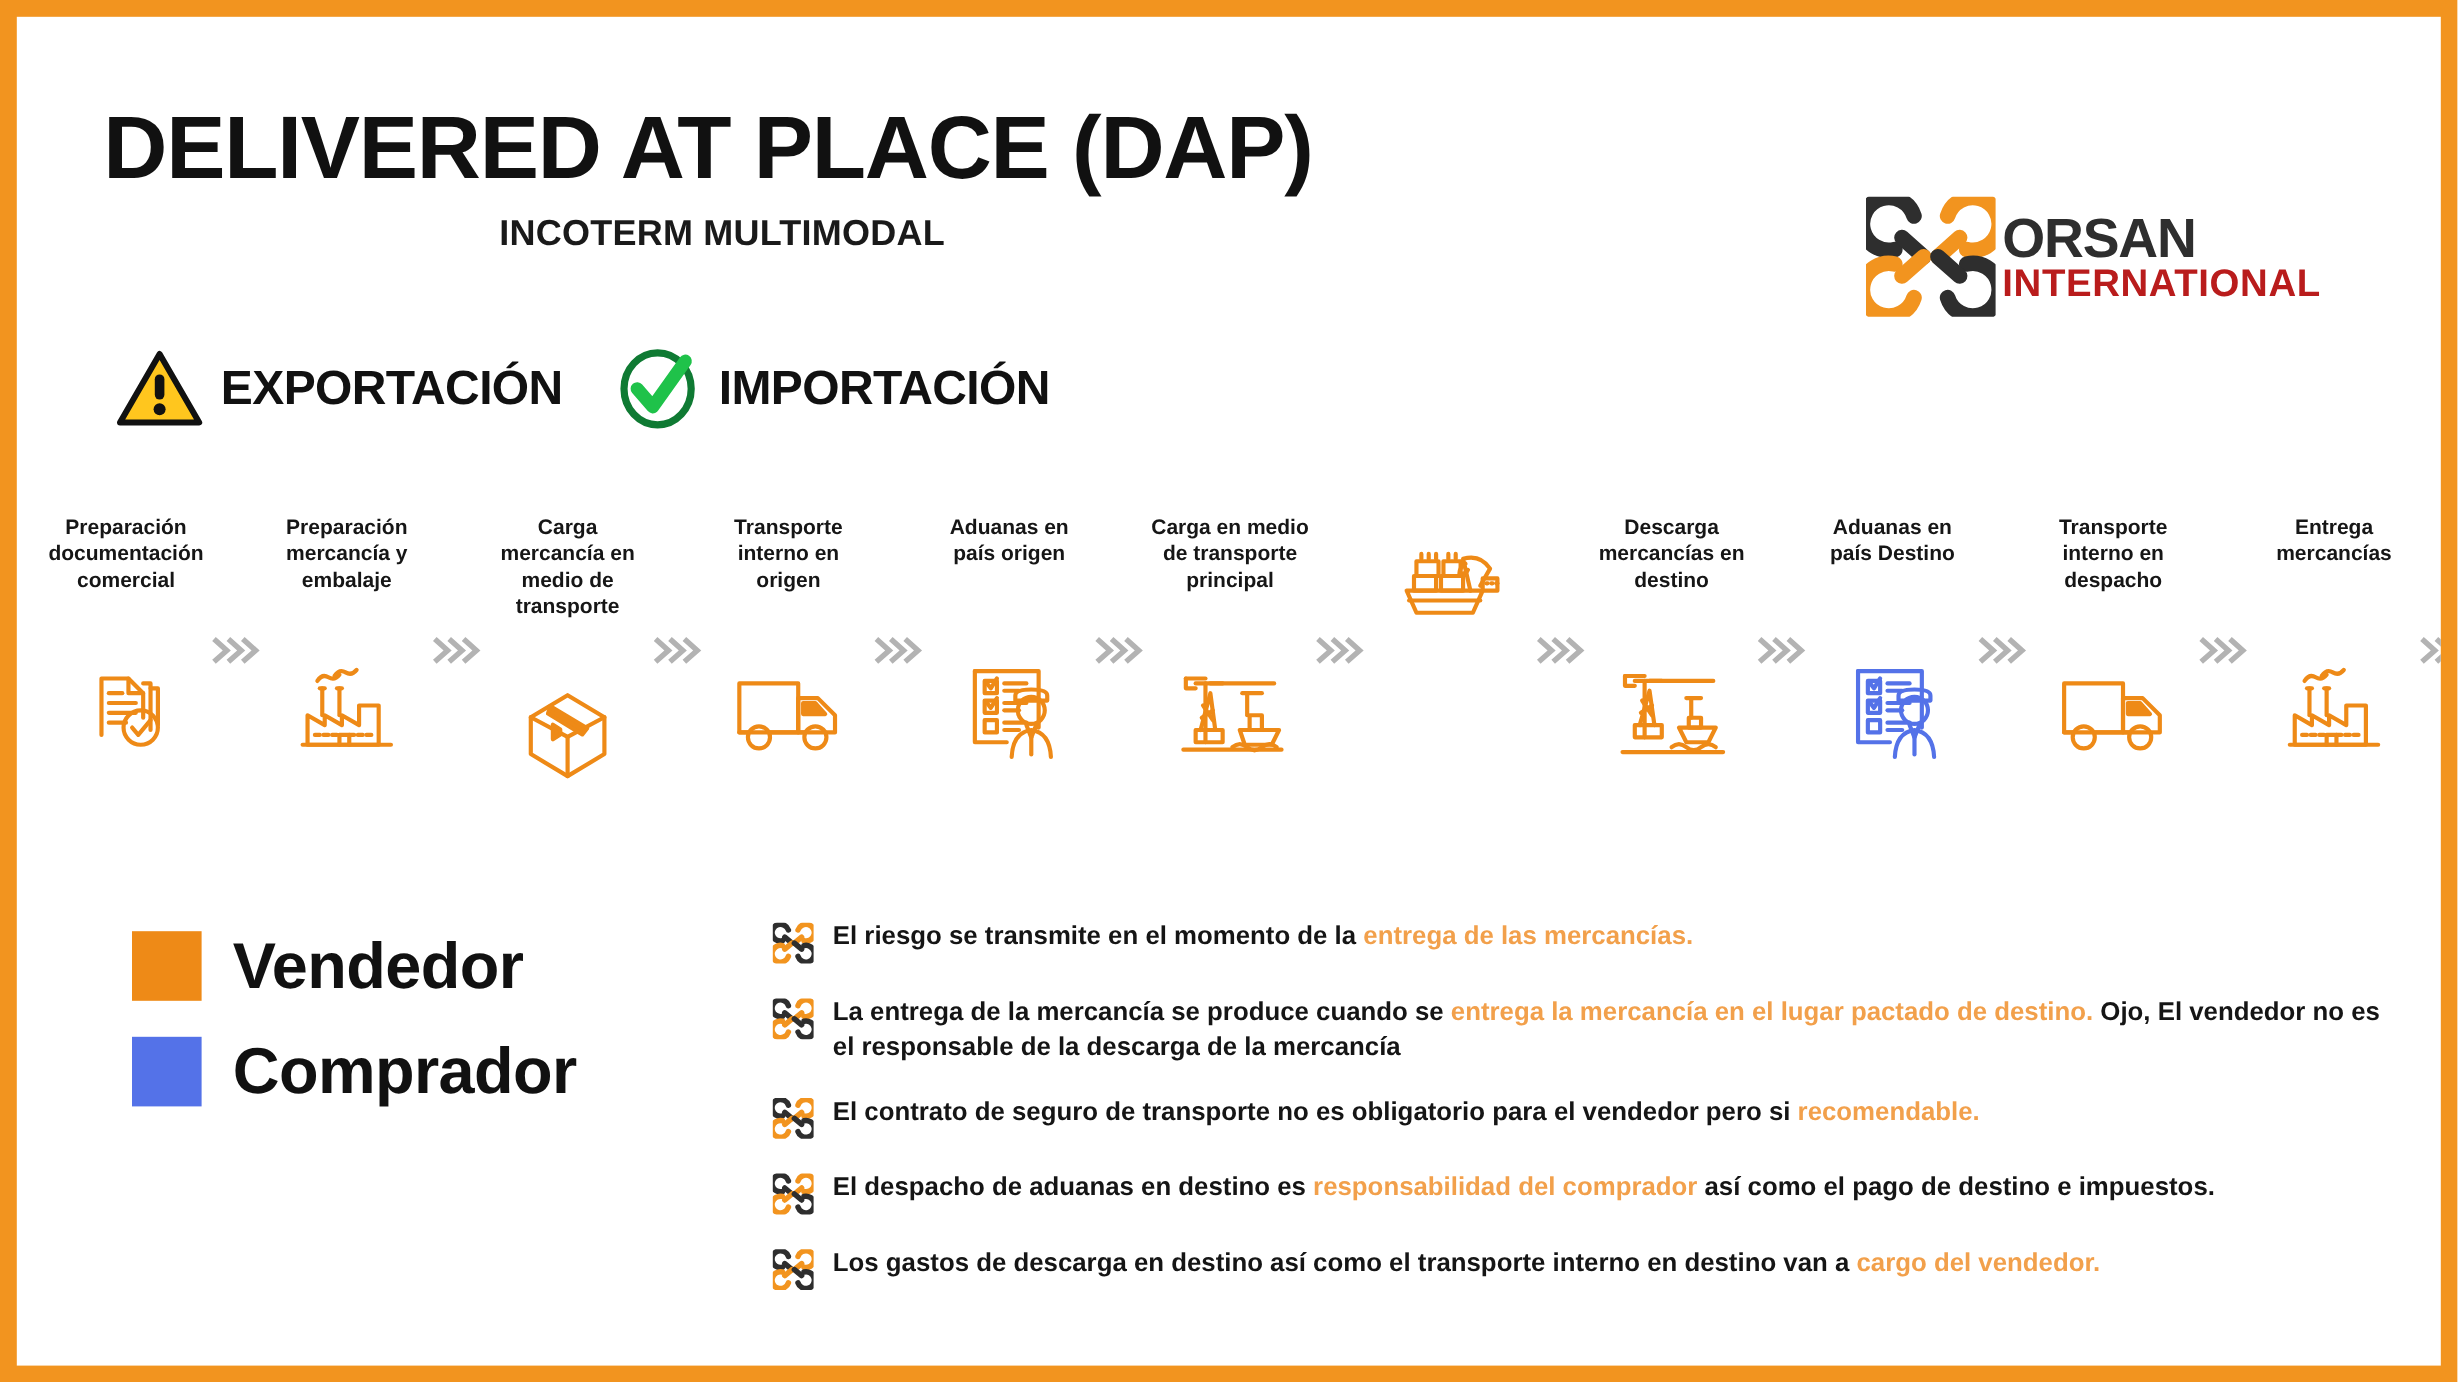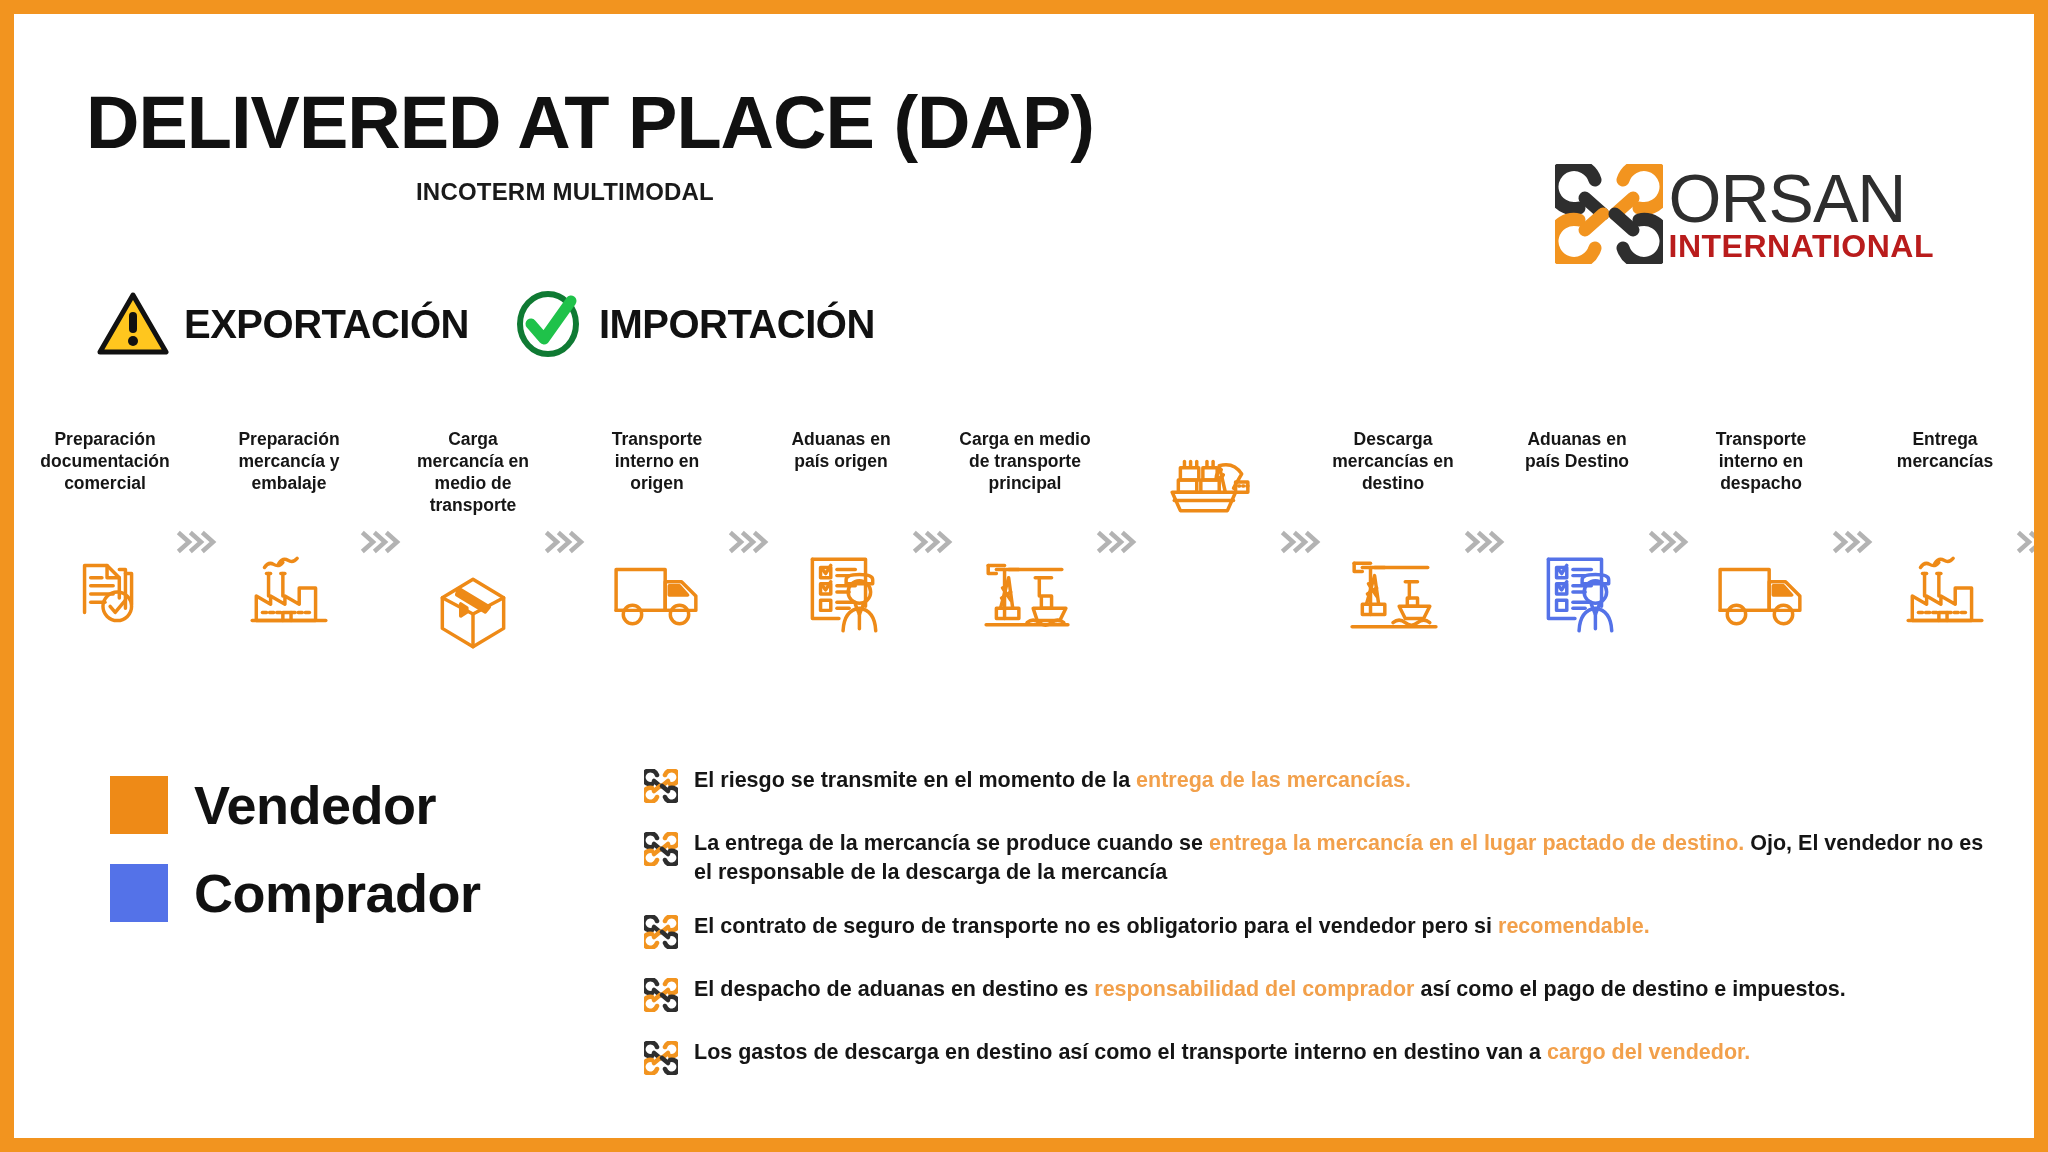--- a/index.html
+++ b/index.html
@@ -28,36 +28,36 @@
     font-weight: 700;
     letter-spacing: -1px;
     color: #111111;
     line-height: 1.0;
     white-space: nowrap;
   }
 
   .subtitle {
     margin-top: 18px;
     margin-left: 330px;
-    font-size: 24px;
+    font-size: 30px;
     font-weight: 700;
     color: #1a1a1a;
     letter-spacing: 0.2px;
   }
 
   
   .logo-wrap {
     position: absolute;
     right: 100px; top: 150px;
     display: flex; align-items: center; gap: 6px;
   }
   .logo-mark { width: 108px; height: 100px; flex: none; }
   .logo-text { display: flex; flex-direction: column; line-height: 0.93; }
   .logo-orsan {
-    font-size: 68px; font-weight: 400; color: #2E2E2E;
+    font-size: 46px; font-weight: 700; color: #2E2E2E;
     letter-spacing: -1px;
   }
   .logo-international {
     font-size: 32px; font-weight: 700; color: #b91c1c;
     letter-spacing: 0.5px; margin-top: 2px;
   }
 
   
   .mode-row {
     position: absolute; left: 82px; top: 276px;

